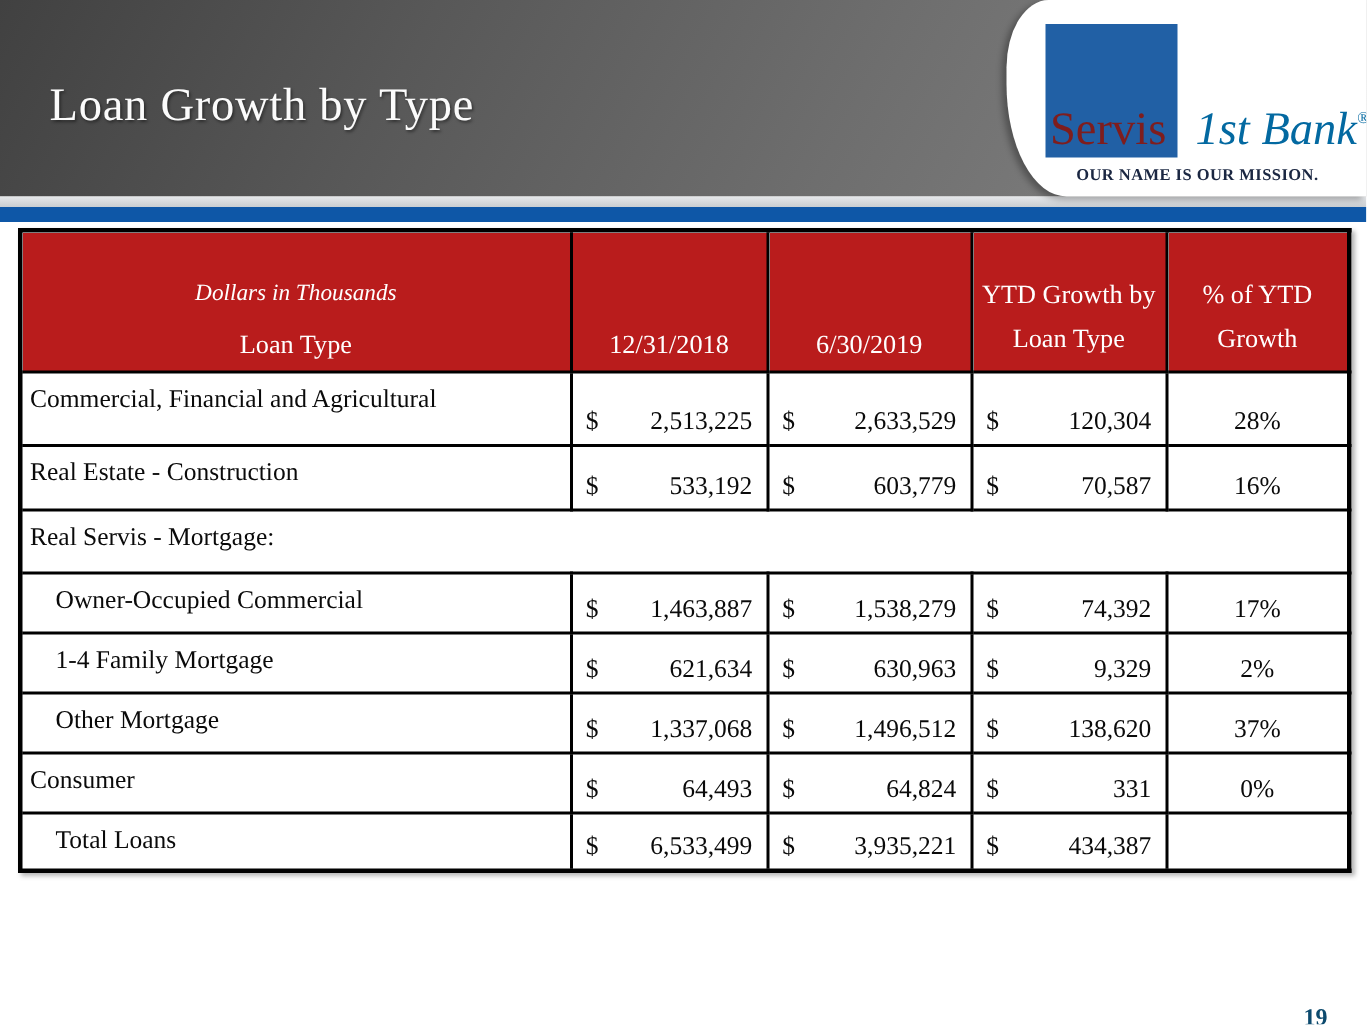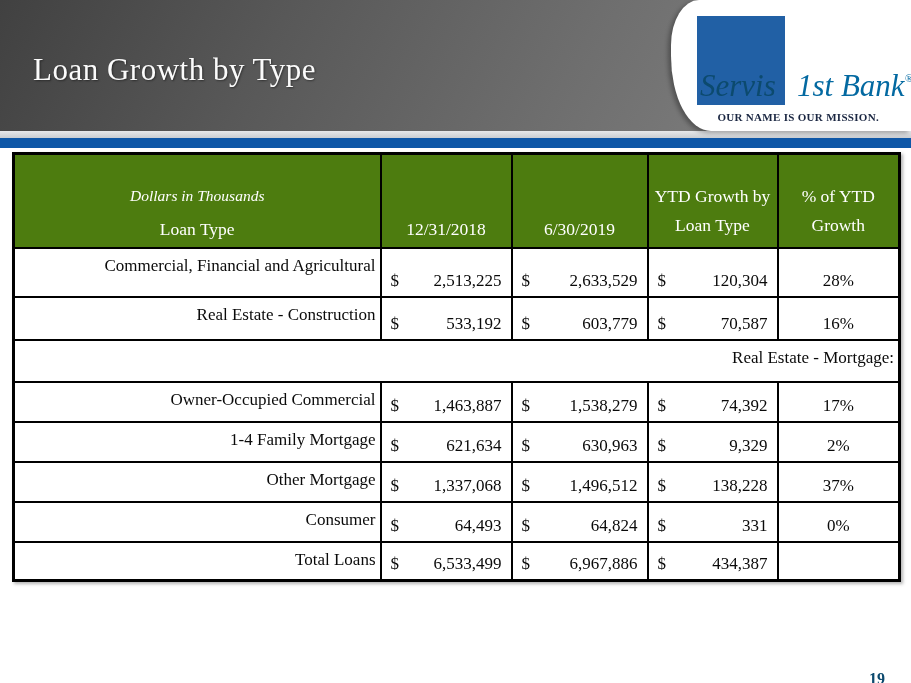--- a/index.html
+++ b/index.html
@@ -26,21 +26,21 @@
   
   .logo-panel{
     position:absolute;right:0;top:0;width:240px;height:131px;
     background:#ffffff;
     border-radius:28px 0 0 40px / 45px 0 0 75px;
     box-shadow:-3px 2px 4px rgba(0,0,0,.30);
   }
   .logo-square{position:absolute;left:26px;top:16px;width:88px;height:89px;background:#2160a5;}
   .logo-servis{
     position:absolute;left:29px;top:68px;
-    font-size:31px;color:#0c4a6e;white-space:nowrap;font-style:italic;
+    font-size:31px;color:#7f1d1d;white-space:nowrap;
   }
   .logo-bank{
     position:absolute;left:126px;top:68px;
     font-size:31px;color:#0369a1;white-space:nowrap;font-style:italic;
   }
   .logo-reg{font-size:11px;vertical-align:14px;}
   .logo-tagline{
     position:absolute;right:32px;top:111px;
     font-size:11px;font-weight:bold;color:#1b2742;
     letter-spacing:.3px;white-space:nowrap;
@@ -60,32 +60,32 @@
   table.loans td,table.loans th{
     border:2px solid #000000;
     font-weight:normal;
     font-size:17px;color:#0a0a0a;
     overflow:hidden;
   }
   table.loans{border:3px solid #000000;}
   
   tr.head{height:94px;}
   tr.head th{
-    background:#4d7c0f;color:#ffffff;
+    background:#b91c1c;color:#ffffff;
     vertical-align:bottom;
     padding:0 2px 7px 2px;
     font-size:17.5px;
   }
   .hdr-sub{display:block;font-style:italic;font-size:15.5px;margin-bottom:14px;}
   .hdr-main{display:block;font-size:17.5px;}
   .hdr-two{display:block;line-height:29px;}
   
   tr.h49{height:49px;} tr.h43{height:43px;} tr.h42{height:42px;}
   tr.h40{height:40px;} tr.h39{height:39px;}
-  td.name{vertical-align:top;text-align:right;padding:7px 4px 0 5px;}
+  td.name{vertical-align:top;text-align:left;padding:7px 4px 0 5px;}
   td.name.indent{padding-left:22px;margin-top:32px;}
   td.money{vertical-align:bottom;padding:0 9px 5px 9px;}
   td.money .mbox{display:flex;justify-content:space-between;align-items:flex-end;}
   td.pct{vertical-align:bottom;text-align:center;padding:0 2px 5px 2px;}
   
   .page-number{
     position:absolute;right:26px;top:654px;
     font-size:16px;font-weight:bold;color:#0c4a6e;margin-top:16px;
   }
 </style>
@@ -174,21 +174,21 @@
           <td class="money">
               <div class="mbox">
                 <span>$</span>
                 <span>70,587</span>
               </div>
             </td>
           <td class="pct">16%</td>
         </tr>
 
         <tr class="h42">
-          <td class="name" colspan="5">Real Estate - Mortgage:</td>
+          <td class="name" colspan="5">Real Servis - Mortgage:</td>
         </tr>
 
         <tr class="h40">
           <td class="name indent">Owner-Occupied Commercial</td>
           <td class="money">
               <div class="mbox">
                 <span>$</span>
                 <span>1,463,887</span>
               </div>
             </td>
@@ -240,21 +240,21 @@
             </td>
           <td class="money">
               <div class="mbox">
                 <span>$</span>
                 <span>1,496,512</span>
               </div>
             </td>
           <td class="money">
               <div class="mbox">
                 <span>$</span>
-                <span>138,228</span>
+                <span>138,620</span>
               </div>
             </td>
           <td class="pct">37%</td>
         </tr>
 
 
         <tr class="h40">
           <td class="name">Consumer</td>
           <td class="money">
               <div class="mbox">
@@ -281,21 +281,21 @@
           <td class="name indent">Total Loans</td>
           <td class="money">
               <div class="mbox">
                 <span>$</span>
                 <span>6,533,499</span>
               </div>
             </td>
           <td class="money">
               <div class="mbox">
                 <span>$</span>
-                <span>6,967,886</span>
+                <span>3,935,221</span>
               </div>
             </td>
           <td class="money">
               <div class="mbox">
                 <span>$</span>
                 <span>434,387</span>
               </div>
             </td>
           <td class="pct"></td>
         </tr>

